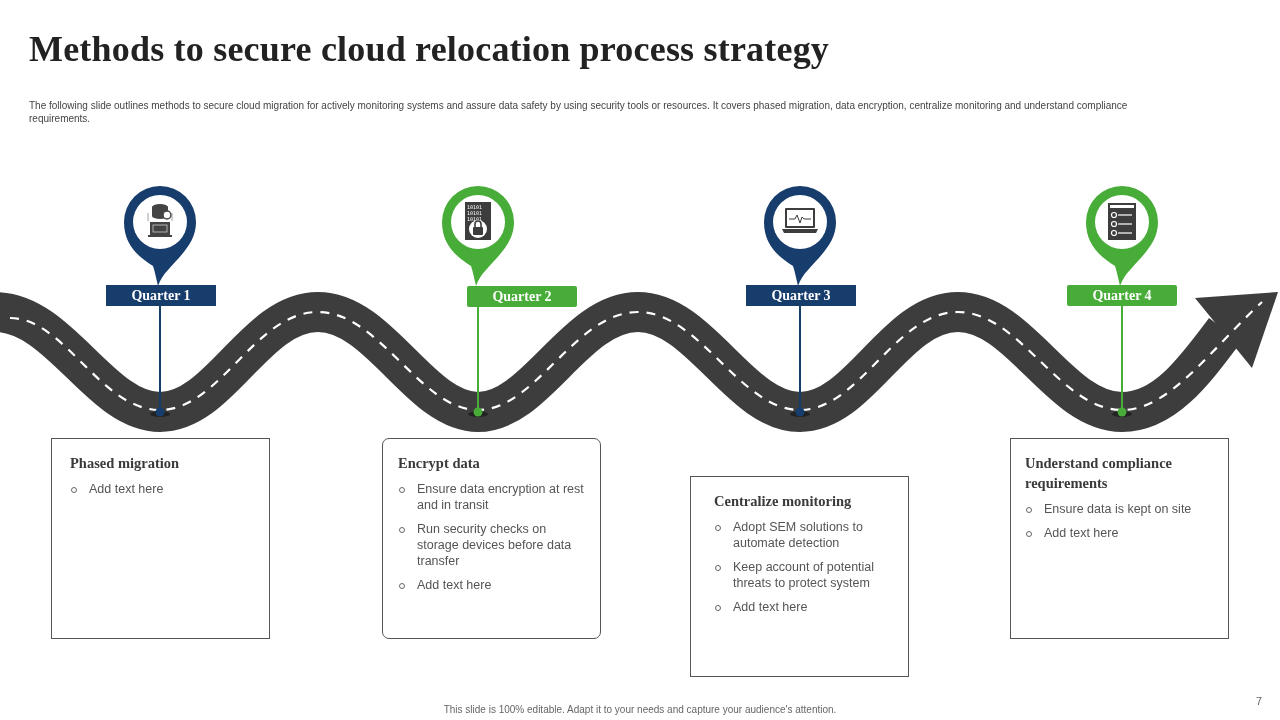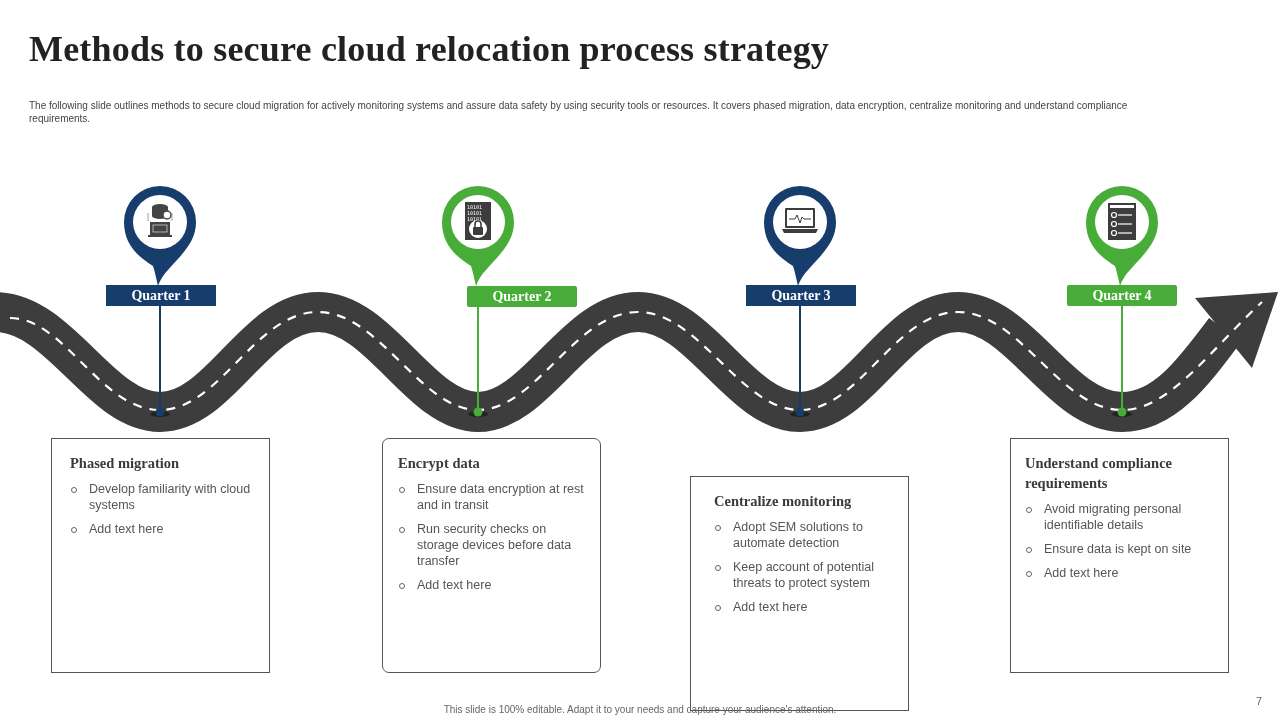--- a/index.html
+++ b/index.html
@@ -18,21 +18,21 @@
   }
   #road { position: absolute; left: 0; top: 0; }
   .qlabel {
     position: absolute; height: 21px; width: 110px; color: #fff;
     font-family: "Liberation Serif", serif; font-weight: bold; font-size: 14px;
     text-align: center; line-height: 21px; white-space: nowrap;
   }
   .qlabel.blue { background: #173d6d; }
   .qlabel.green { background: #48ad38; border-radius: 2px; }
   .card {
-    position: absolute; top: 438px; width: 219px; height: 235px;
+    position: absolute; top: 438px; width: 219px; height: 201px;
     border: 1.5px solid #555; background: #fff; box-sizing: border-box;
   }
   .card h3 {
     margin: 0; font-family: "Liberation Serif", serif; font-weight: bold;
     font-size: 14.5px; line-height: 20px; color: #3a3a3a;
   }
   .card ul { list-style: none; margin: 8px 0 0 0; padding: 0; }
   .card li {
     position: relative; padding-left: 19px; font-size: 12.5px; line-height: 16px;
     color: #555; margin-bottom: 8px;
@@ -132,21 +132,20 @@
 
 <div class="qlabel blue" style="left:106px; top:285px;font-family:Liberation Serif, serif;">Quarter 1</div>
 <div class="qlabel green" style="left:423px; top:286px;margin-left:44px;">Quarter 2</div>
 <div class="qlabel blue" style="left:746px; top:285px;">Quarter 3</div>
 <div class="qlabel green" style="left:1067px; top:285px;">Quarter 4</div>
 
 <div class="card" style="left:51px;">
   <div style="padding:14px 18px 0 18px;">
     <h3>Phased migration</h3>
     <ul>
-      <li><span class="bullet"></span><span>Develop familiarity with cloud systems</span></li>
       <li><span class="bullet"></span><span>Add text here</span></li>
     </ul>
   </div>
 </div>
 
 <div class="card" style="left:382px;border-radius:7px;">
   <div style="padding:14px 16px 0 15px;">
     <h3>Encrypt  data</h3>
     <ul>
       <li><span class="bullet"></span><span>Ensure data encryption at rest and in transit</span></li>
@@ -164,21 +163,20 @@
       <li><span class="bullet"></span><span>Keep account of potential threats to protect system</span></li>
       <li><span class="bullet"></span><span>Add text here</span></li>
     </ul>
   </div>
 </div>
 
 <div class="card" style="left:1010px;">
   <div style="padding:14px 20px 0 14px;">
     <h3 style="width:175px;">Understand compliance  requirements</h3>
     <ul>
-      <li><span class="bullet"></span><span>Avoid migrating personal identifiable details</span></li>
       <li><span class="bullet"></span><span>Ensure data is kept on site</span></li>
       <li><span class="bullet"></span><span>Add text here</span></li>
     </ul>
   </div>
 </div>
 
 <div class="footer">This slide is 100% editable. Adapt it to your needs and capture your audience's attention.</div>
 <div class="pagenum">7</div>
 
 </body></html>

